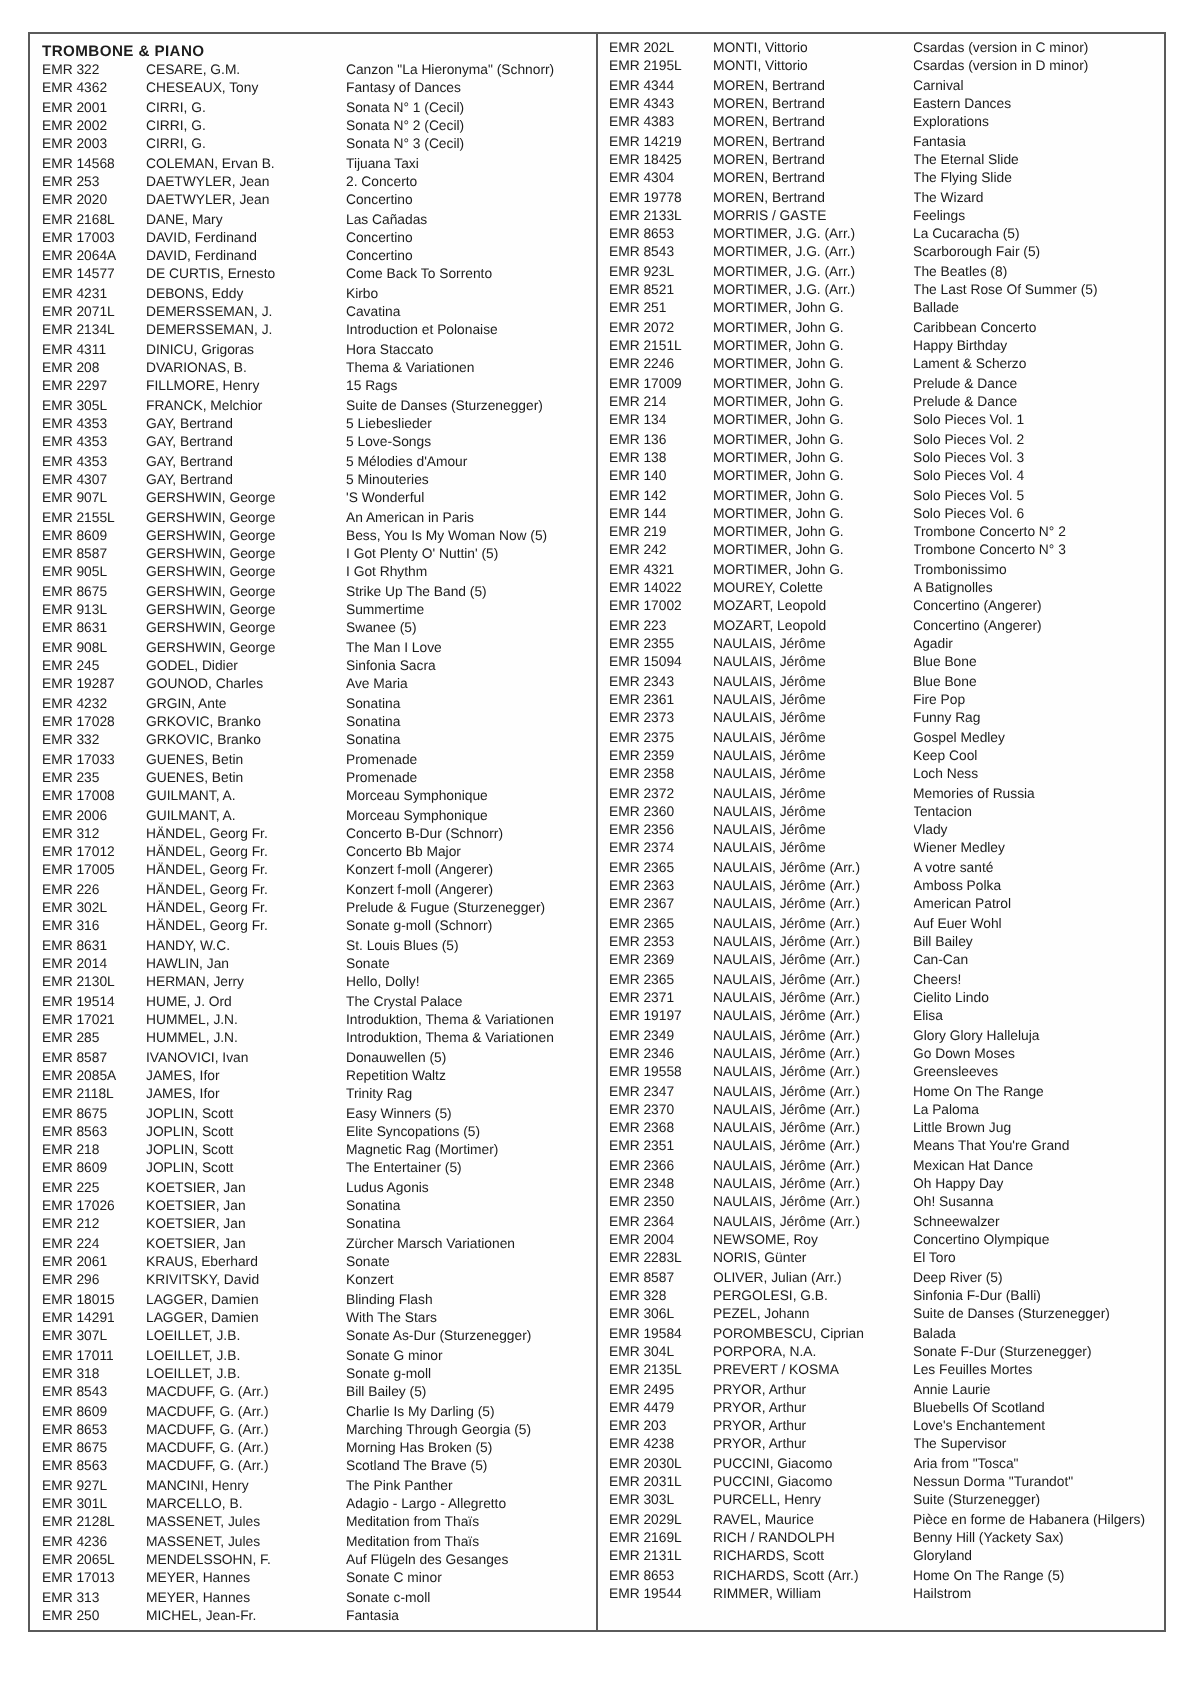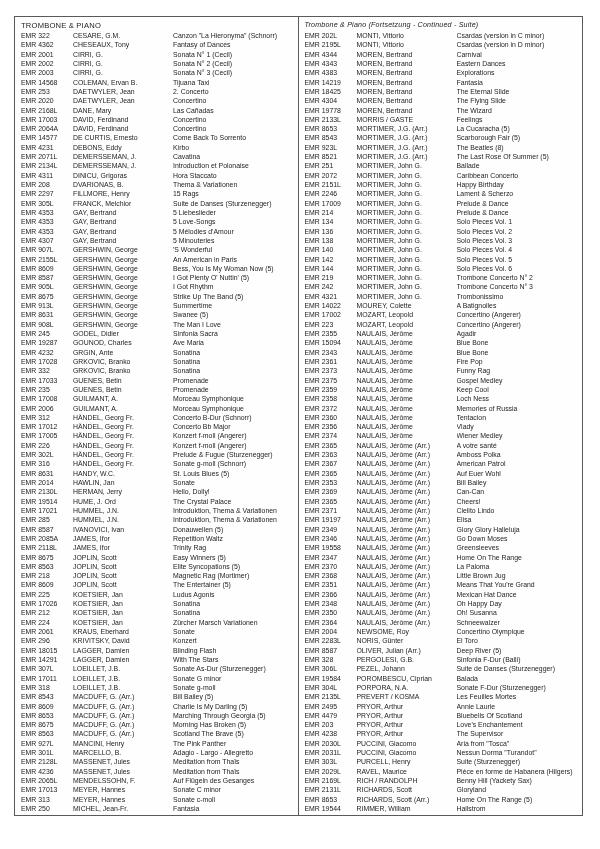--- a/index.html
+++ b/index.html
@@ -22,21 +22,21 @@
   }
   .col {
     width: 50%;
     box-sizing: border-box;
     padding: 3px 2px 0 6px;
     overflow: hidden;
   }
   .col.left-col { border-right: 1px solid #5a5a5a; }
   .col-header {
     font-size: 7.6px;
-    font-weight: normal;
+    font-weight: bold;
     line-height: 11px;
     letter-spacing: 0.2px;
     white-space: nowrap;
   }
   .col.right-col .col-header {
     font-style: italic;
     font-size: 7.1px;
   }
   .rows { }
   .row {
@@ -472,21 +472,20 @@
           <span class="title">Sonate c-moll</span>
         </div>
         <div class="row">
           <span class="emr">EMR 250</span>
           <span class="composer">MICHEL, Jean-Fr.</span>
           <span class="title">Fantasia</span>
         </div>
       </div>
   </div>
   <div class="col right-col">
-    <div class="col-header">Trombone &amp; Piano (Fortsetzung - Continued - Suite)</div>
     <div class="rows">
         <div class="row">
           <span class="emr">EMR 202L</span>
           <span class="composer">MONTI, Vittorio</span>
           <span class="title">Csardas (version in C minor)</span>
         </div>
         <div class="row">
           <span class="emr">EMR 2195L</span>
           <span class="composer">MONTI, Vittorio</span>
           <span class="title">Csardas (version in D minor)</span>

